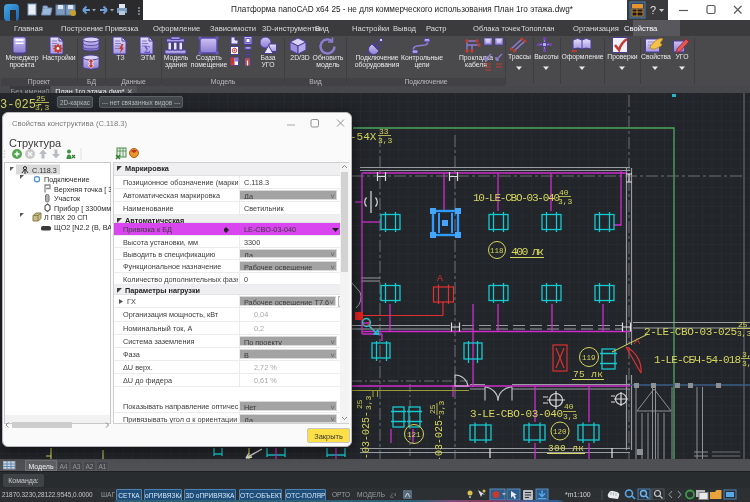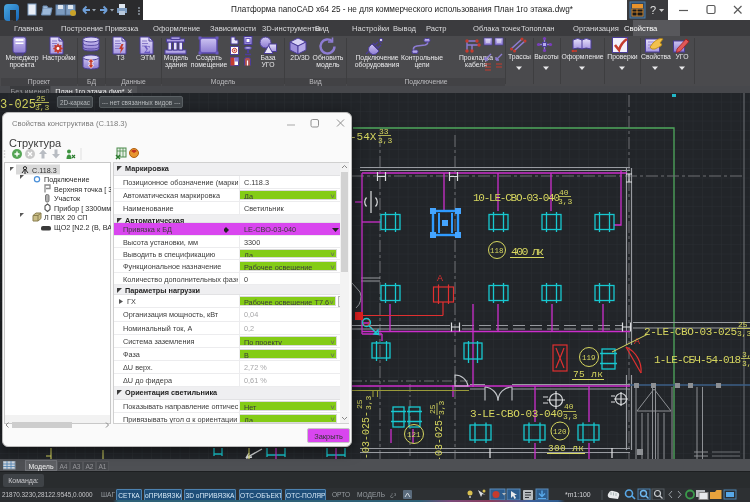--- a/index.html
+++ b/index.html
@@ -45,22 +45,22 @@
      border-radius:6px; box-shadow:0 3px 14px rgba(0,0,0,0.55); border:1px solid #b9b9b9; }
   .ghdr { position:absolute; left:0; width:236px; background:#efeff1; border-bottom:1px solid #e2e2e4; }
   .ghdr span { position:absolute; left:11px; top:1px; font-size:7.3px; font-weight:bold; color:#1d1d1d;
      white-space:nowrap; }
   .ghdr::before { content:""; position:absolute; left:3px; top:3px; border-left:5px solid #3c3c3c;
      border-bottom:5px solid transparent; }
   .grow { position:absolute; left:0; width:236px; border-bottom:1px solid #ececee; }
   .grow .gn { position:absolute; left:9px; top:2px; font-size:7.3px; color:#3c3c3c; white-space:nowrap;
      max-width:115px; overflow:hidden; }
   .grow .gv { position:absolute; left:130px; top:2px; font-size:7.3px; color:#3c3c3c; white-space:nowrap; }
-  .grow .gd { color:#a6a6a8; }
-  .grow .gc { position:absolute; left:125px; right:13px; top:1px; bottom:1px; background:#84cc16;
+  .grow .gd { color:#a6a6a8;margin-left:10px; }
+  .grow .gc { position:absolute; left:125px; right:13px; top:1px; bottom:1px; background:#a3a3a3;
      border:1px solid #d9d9d9; font-size:7.3px; color:#3c3c3c; padding:1px 0 0 4px; white-space:nowrap;
      overflow:hidden; }
   .grow .chv { position:absolute; right:15px; font-size:8px; color:#666; }
   .gsel { background:#d946ef; }
   .gsel .gn { font-weight:normal; }
   .grow:not(.gsel)::after { content:""; position:absolute; left:125px; top:0; bottom:0;
      border-left:1px solid #ececee; }
 </style>
 </head>
 <body>
@@ -847,39 +847,36 @@
           <span class="chv" style="top:3px">˅</span>
         </div>
       <div class="grow" style="top:198px;height:13px">
           <span class="gn">ΔU верх.</span>
           <span class="gv gd">2,72 %</span>
         </div>
       <div class="grow" style="top:211px;height:13px">
           <span class="gn">ΔU до фидера</span>
           <span class="gv gd">0,61 %</span>
         </div>
-      <div class="ghdr" style="top:224px;height:13px">
-          <span>Ориентация светильника</span>
-        </div>
       <div class="grow" style="top:237px;height:13px">
           <span class="gn">Показывать направление оптическо...</span>
           <span class="gc">Нет</span>
           <span class="chv" style="top:3px">˅</span>
         </div>
       <div class="grow" style="top:250px;height:12px">
           <span class="gn">Привязывать угол α к ориентации У...</span>
           <span class="gc">Да</span>
           <span class="chv" style="top:2px">˅</span>
         </div>
     </div>
 
     <div class="abs" style="left:337px;top:50px;width:9px;height:260px;background:#f3f3f3">
       <svg width="9" height="260">
         <path d="M2 5 l2.5 -2.5 2.5 2.5" stroke="#888" fill="none"></path>
         <rect x="1" y="9" width="7" height="100" fill="#d2d2d2"></rect>
         <path d="M2 254 l2.5 2.5 2.5 -2.5" stroke="#888" fill="none"></path>
       </svg>
     </div>
 
-    <div class="abs" style="left:304px;top:315px;width:43px;height:15px;background:#d946ef;border:1px solid #c6c6c6;border-radius:2px;font-size:7.4px;color:#333;text-align:center;line-height:15px">Закрыть</div>
+    <div class="abs" style="left:304px;top:315px;width:43px;height:15px;background:#fde047;border:1px solid #c6c6c6;border-radius:2px;font-size:7.4px;color:#333;text-align:center;line-height:15px">Закрыть</div>
   </div>
 </div>
   <div class="abs" style="left:0;top:500px;width:750px;height:2px;background:linear-gradient(90deg,#2b2d30 0px,#2b2d30 113px,#2e6177 118px,#2e6177 420px,#7a4a7a 450px,#8a3d5d 490px,#3a5f9a 530px,#2e5a8c 558px,#2b2d30 565px,#2b2d30 750px)"></div>
 
 </body></html>

